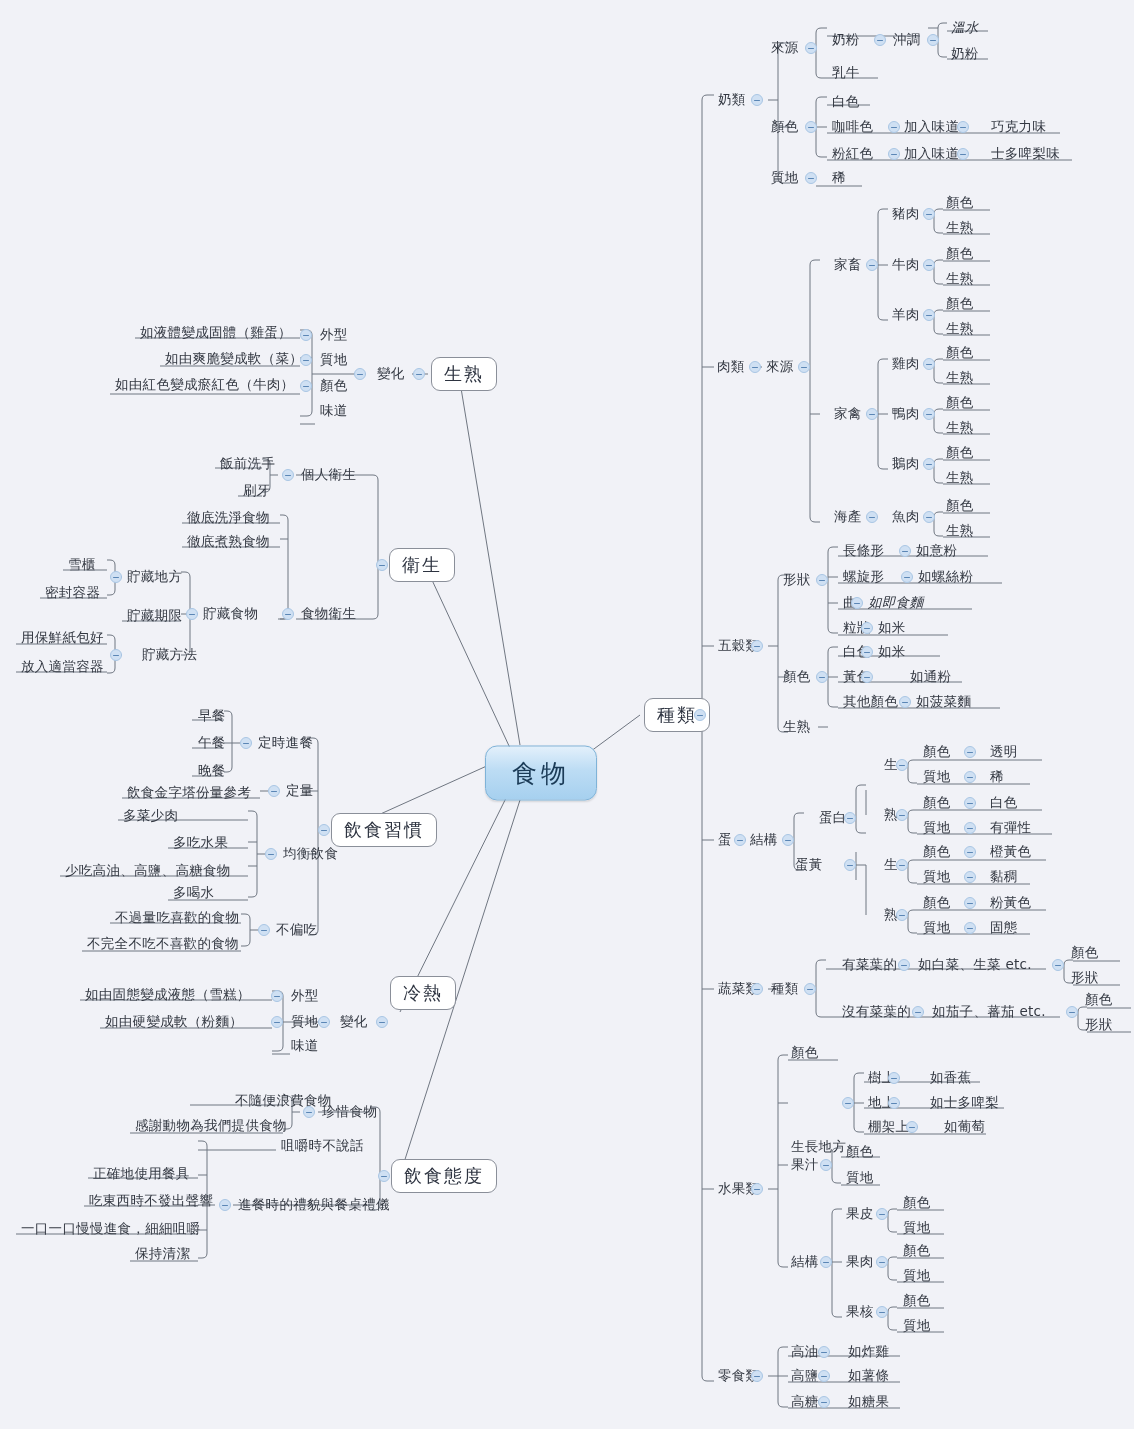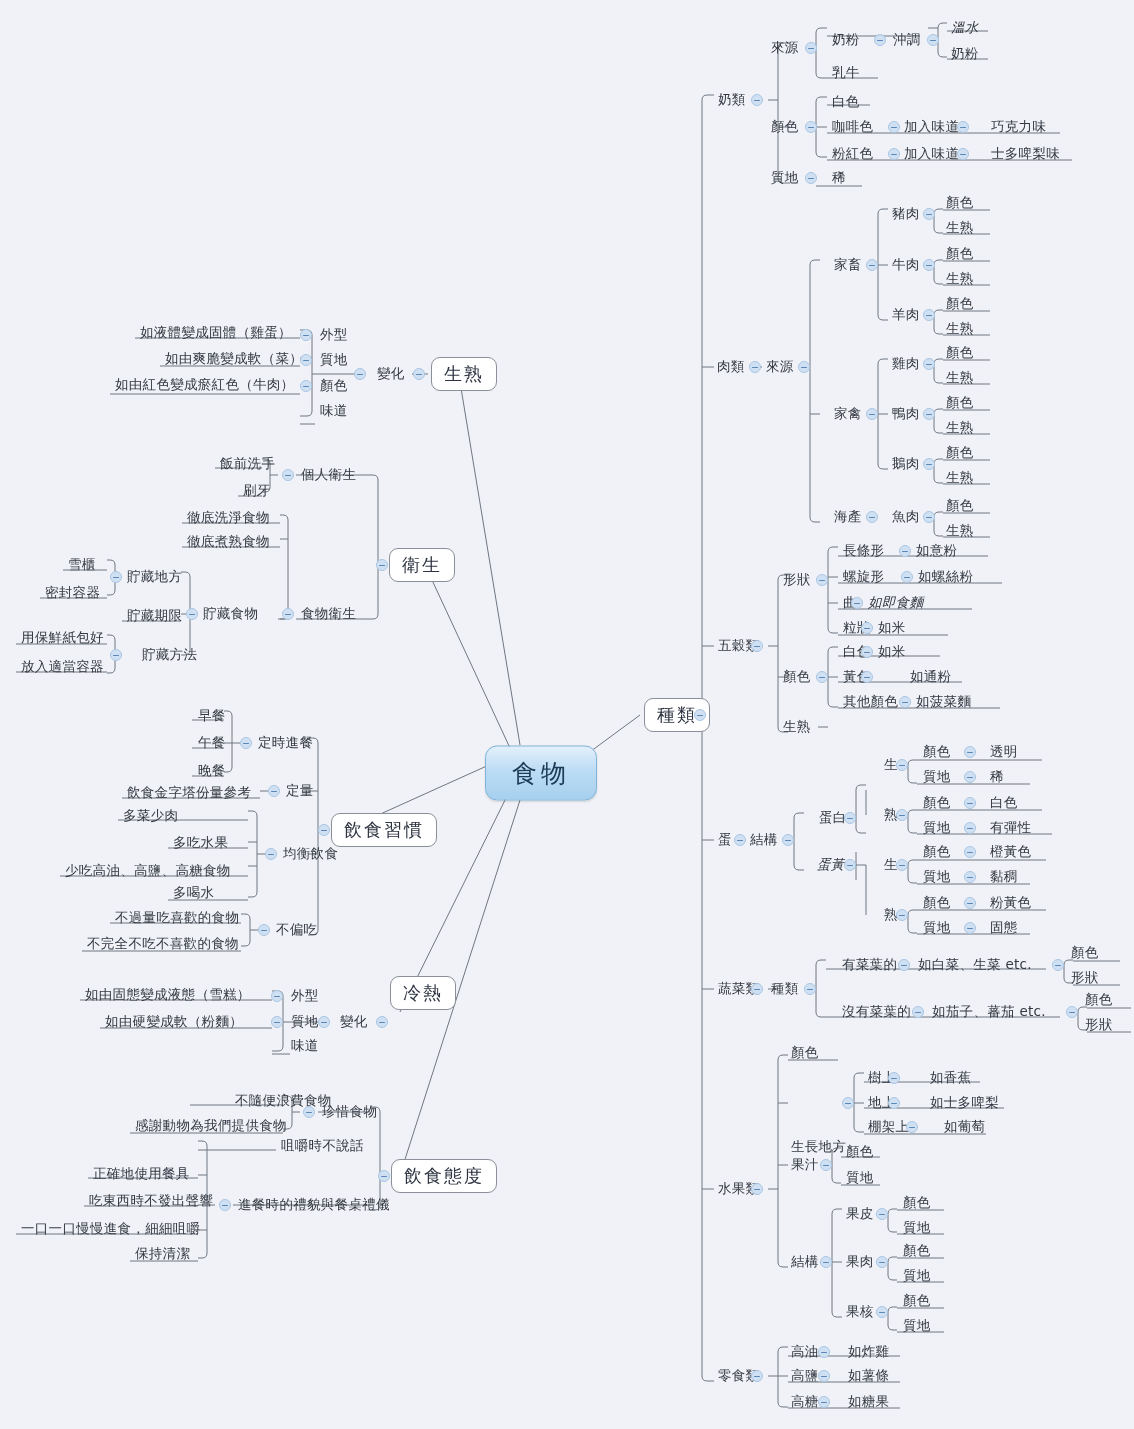--- a/index.html
+++ b/index.html
@@ -621,21 +621,21 @@
 <div class="node plain" style="left:882px; top:765px;">生</div>
 <div class="node plain" style="left:921px; top:752px;">顏色</div>
 <div class="node plain" style="left:988px; top:752px;">透明</div>
 <div class="node plain" style="left:921px; top:777px;">質地</div>
 <div class="node plain" style="left:988px; top:777px;">稀</div>
 <div class="node plain" style="left:882px; top:815px;">熟</div>
 <div class="node plain" style="left:921px; top:803px;">顏色</div>
 <div class="node plain" style="left:988px; top:803px;">白色</div>
 <div class="node plain" style="left:921px; top:828px;">質地</div>
 <div class="node plain" style="left:988px; top:828px;">有彈性</div>
-<div class="node plain" style="left:815px; top:865px;font-style:italic;">蛋黃</div>
+<div class="node plain" style="left:793px; top:865px;">蛋黃</div>
 <div class="node plain" style="left:882px; top:865px;">生</div>
 <div class="node plain" style="left:921px; top:852px;">顏色</div>
 <div class="node plain" style="left:988px; top:852px;">橙黃色</div>
 <div class="node plain" style="left:921px; top:877px;">質地</div>
 <div class="node plain" style="left:988px; top:877px;">黏稠</div>
 <div class="node plain" style="left:882px; top:915px;">熟</div>
 <div class="node plain" style="left:921px; top:903px;">顏色</div>
 <div class="node plain" style="left:988px; top:903px;">粉黃色</div>
 <div class="node plain" style="left:921px; top:928px;">質地</div>
 <div class="node plain" style="left:988px; top:928px;">固態</div>

